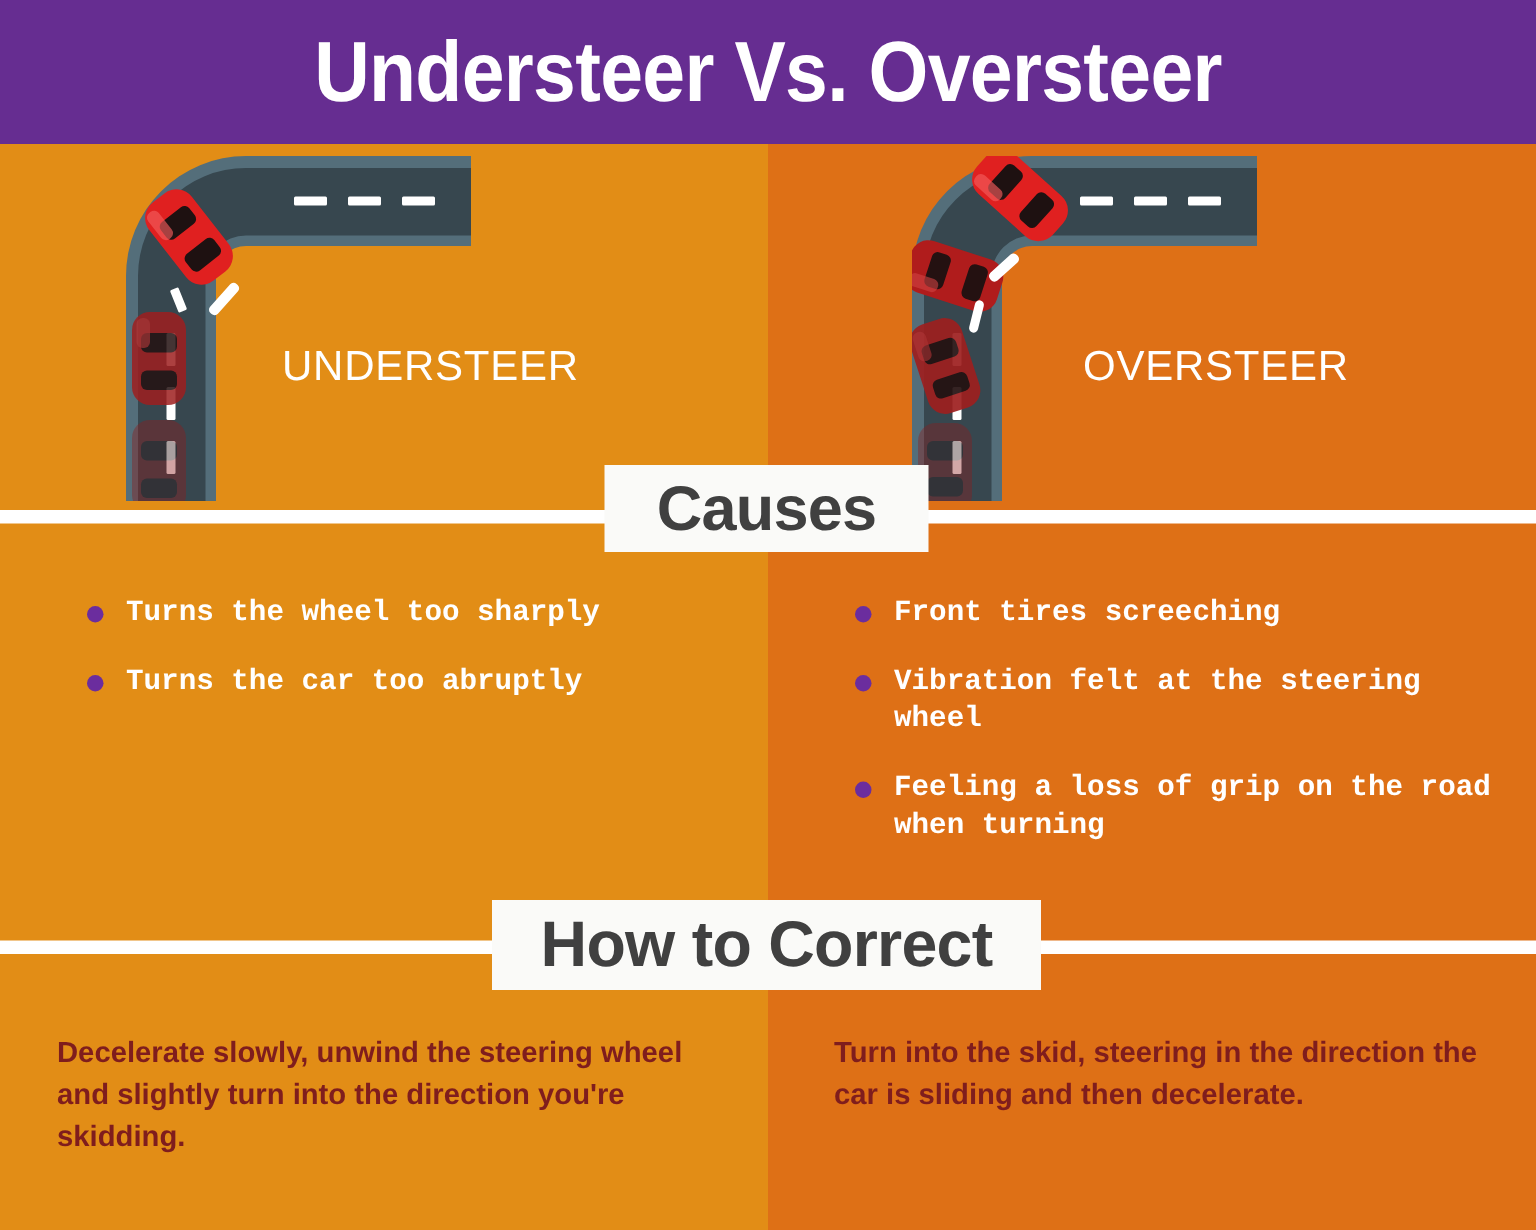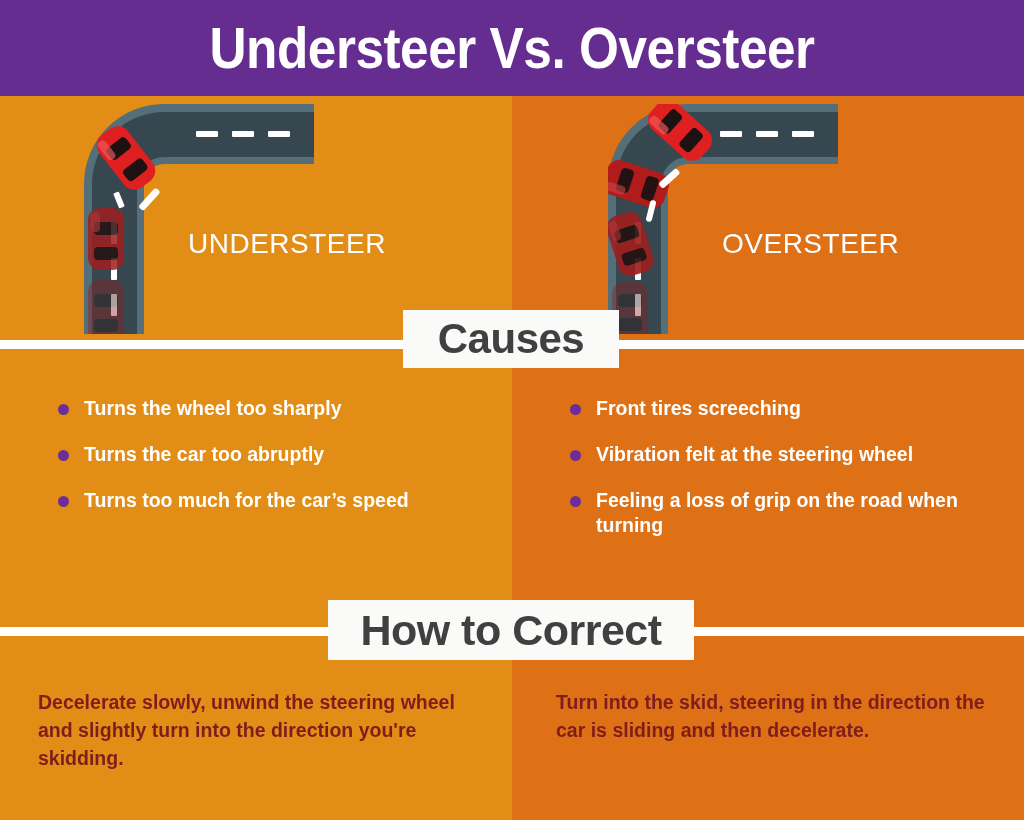--- a/index.html
+++ b/index.html
@@ -138,21 +138,21 @@
     padding: 0;
   }
   .bullets.left  { left: 58px;  width: 440px; }
   .bullets.right { left: 570px; width: 440px; }
 
   .bullet-item {
     position: relative;
     padding-left: 26px;
     margin-bottom: 21px;
     color: #ffffff;
-    font-family: Liberation Sans, sans-serif;
+    font-family: Liberation Mono, monospace;
     font-weight: bold;
     font-size: 19.5px;
     line-height: 25px;
   }
   .bullet-dot {
     position: absolute;
     left: 0;
     top: 8px;
     width: 11px;
     height: 11px;
@@ -296,24 +296,20 @@
 
   <ul class="bullets left">
     <li class="bullet-item">
       <span class="bullet-dot"></span>
       <span>Turns the wheel too sharply</span>
     </li>
     <li class="bullet-item">
       <span class="bullet-dot"></span>
       <span>Turns the car too abruptly</span>
     </li>
-    <li class="bullet-item">
-      <span class="bullet-dot"></span>
-      <span>Turns too much for the car’s speed</span>
-    </li>
   </ul>
 
   <ul class="bullets right">
     <li class="bullet-item">
       <span class="bullet-dot"></span>
       <span>Front tires screeching</span>
     </li>
     <li class="bullet-item">
       <span class="bullet-dot"></span>
       <span>Vibration felt at the steering wheel</span>

